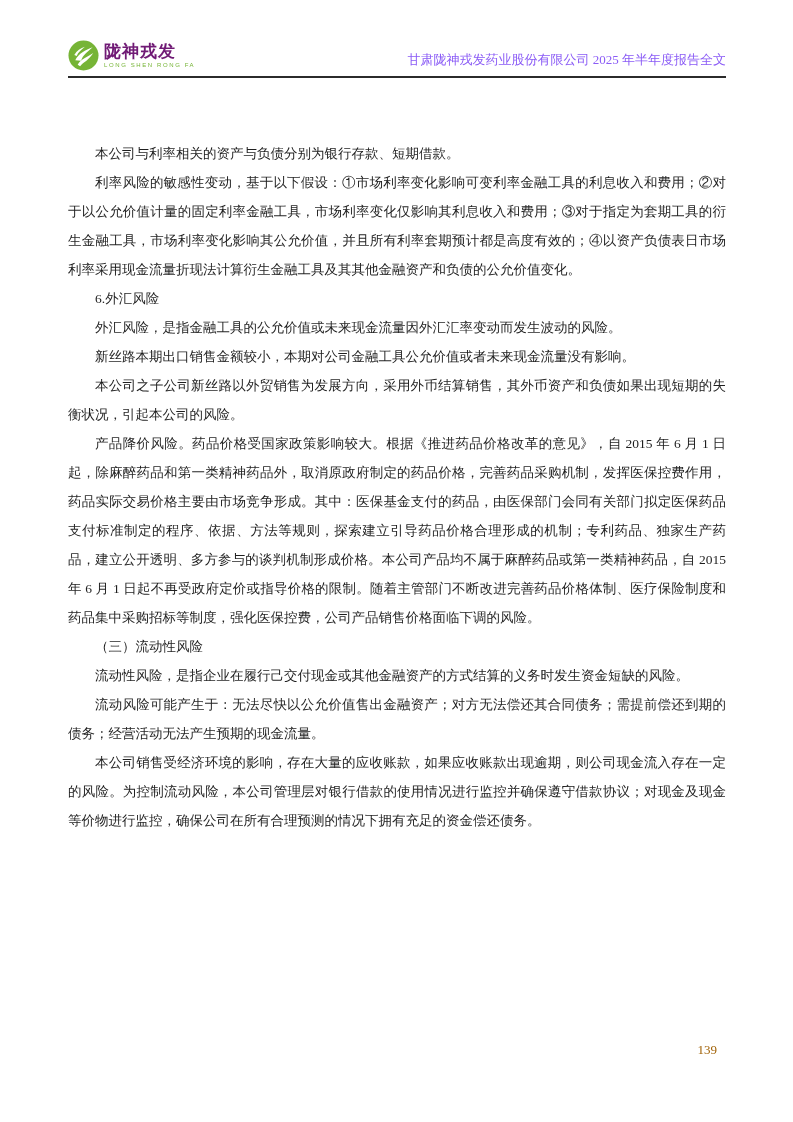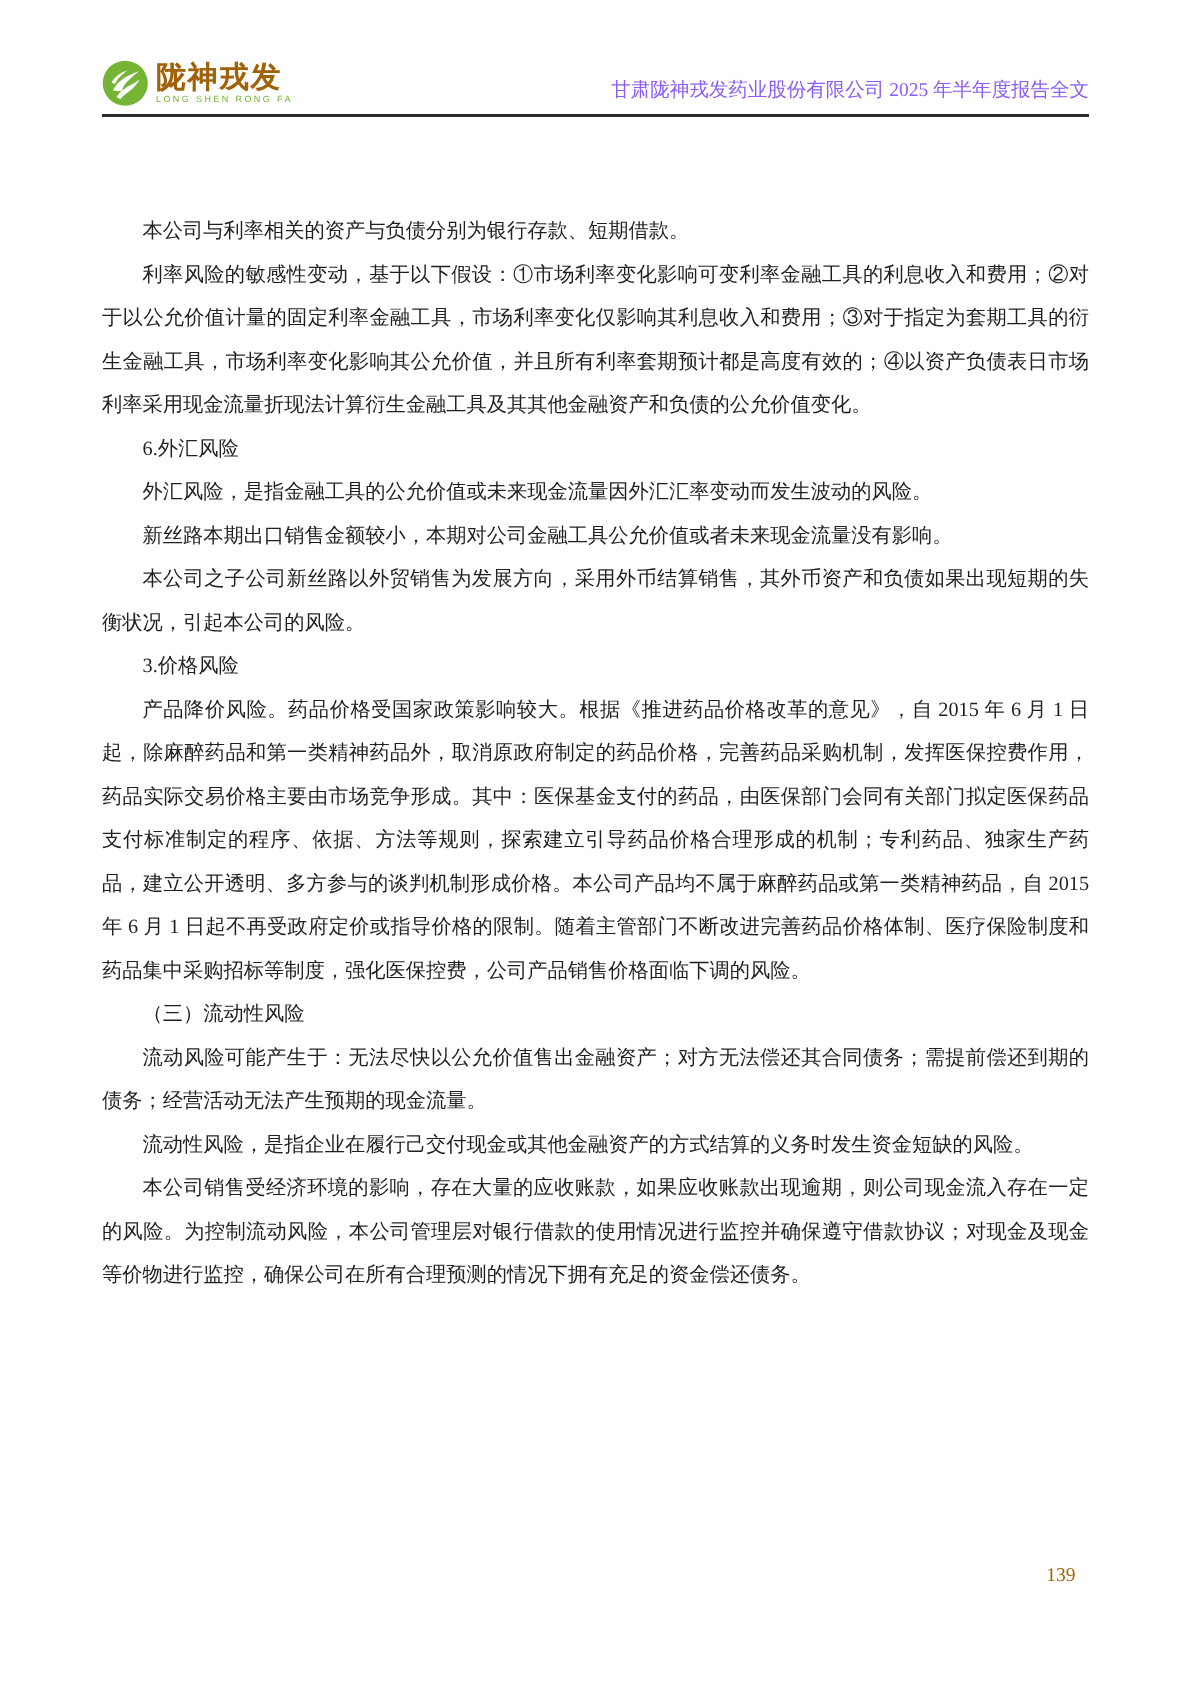--- a/index.html
+++ b/index.html
@@ -29,23 +29,23 @@
   .logo {
     display: flex;
     align-items: center;
     gap: 5px;
   }
   .logo-mark { width: 31px; height: 31px; display: block; }
   .logo-text { display: flex; flex-direction: column; line-height: 1; }
   .brand-cn {
     font-family: "Liberation Sans", "DejaVu Sans", sans-serif;
     font-weight: bold;
-    font-size: 20px;
+    font-size: 17px;
     letter-spacing: 1px;
-    color: #a16207;
+    color: #701a75;
   }
   .brand-en {
     font-family: "Liberation Sans", "DejaVu Sans", sans-serif;
     font-size: 6px;
     letter-spacing: 1.6px;
     color: #76b436;
     margin-top: 2px;
   }
   .report-title {
     font-size: 13px;
@@ -100,23 +100,22 @@
     <div class="report-title">甘肃陇神戎发药业股份有限公司 2025 年半年度报告全文</div>
   </div>
 
   <div class="content">
     <p>本公司与利率相关的资产与负债分别为银行存款、短期借款。</p>
     <p>利率风险的敏感性变动，基于以下假设：①市场利率变化影响可变利率金融工具的利息收入和费用；②对于以公允价值计量的固定利率金融工具，市场利率变化仅影响其利息收入和费用；③对于指定为套期工具的衍生金融工具，市场利率变化影响其公允价值，并且所有利率套期预计都是高度有效的；④以资产负债表日市场利率采用现金流量折现法计算衍生金融工具及其其他金融资产和负债的公允价值变化。</p>
     <p>6.外汇风险</p>
     <p>外汇风险，是指金融工具的公允价值或未来现金流量因外汇汇率变动而发生波动的风险。</p>
     <p>新丝路本期出口销售金额较小，本期对公司金融工具公允价值或者未来现金流量没有影响。</p>
     <p>本公司之子公司新丝路以外贸销售为发展方向，采用外币结算销售，其外币资产和负债如果出现短期的失衡状况，引起本公司的风险。</p>
-    <p>3.价格风险</p>
     <p>产品降价风险。药品价格受国家政策影响较大。根据《推进药品价格改革的意见》，自 2015 年 6 月 1 日起，除麻醉药品和第一类精神药品外，取消原政府制定的药品价格，完善药品采购机制，发挥医保控费作用，药品实际交易价格主要由市场竞争形成。其中：医保基金支付的药品，由医保部门会同有关部门拟定医保药品支付标准制定的程序、依据、方法等规则，探索建立引导药品价格合理形成的机制；专利药品、独家生产药品，建立公开透明、多方参与的谈判机制形成价格。本公司产品均不属于麻醉药品或第一类精神药品，自 2015 年 6 月 1 日起不再受政府定价或指导价格的限制。随着主管部门不断改进完善药品价格体制、医疗保险制度和药品集中采购招标等制度，强化医保控费，公司产品销售价格面临下调的风险。</p>
     <p class="bold-heading">（三）流动性风险</p>
+    <p>流动性风险，是指企业在履行己交付现金或其他金融资产的方式结算的义务时发生资金短缺的风险。</p>
     <p>流动风险可能产生于：无法尽快以公允价值售出金融资产；对方无法偿还其合同债务；需提前偿还到期的债务；经营活动无法产生预期的现金流量。</p>
-    <p>流动性风险，是指企业在履行己交付现金或其他金融资产的方式结算的义务时发生资金短缺的风险。</p>
     <p>本公司销售受经济环境的影响，存在大量的应收账款，如果应收账款出现逾期，则公司现金流入存在一定的风险。为控制流动风险，本公司管理层对银行借款的使用情况进行监控并确保遵守借款协议；对现金及现金等价物进行监控，确保公司在所有合理预测的情况下拥有充足的资金偿还债务。</p>
   </div>
 
   <div class="page-number">139</div>
 
 </div>
 
 </body></html>

